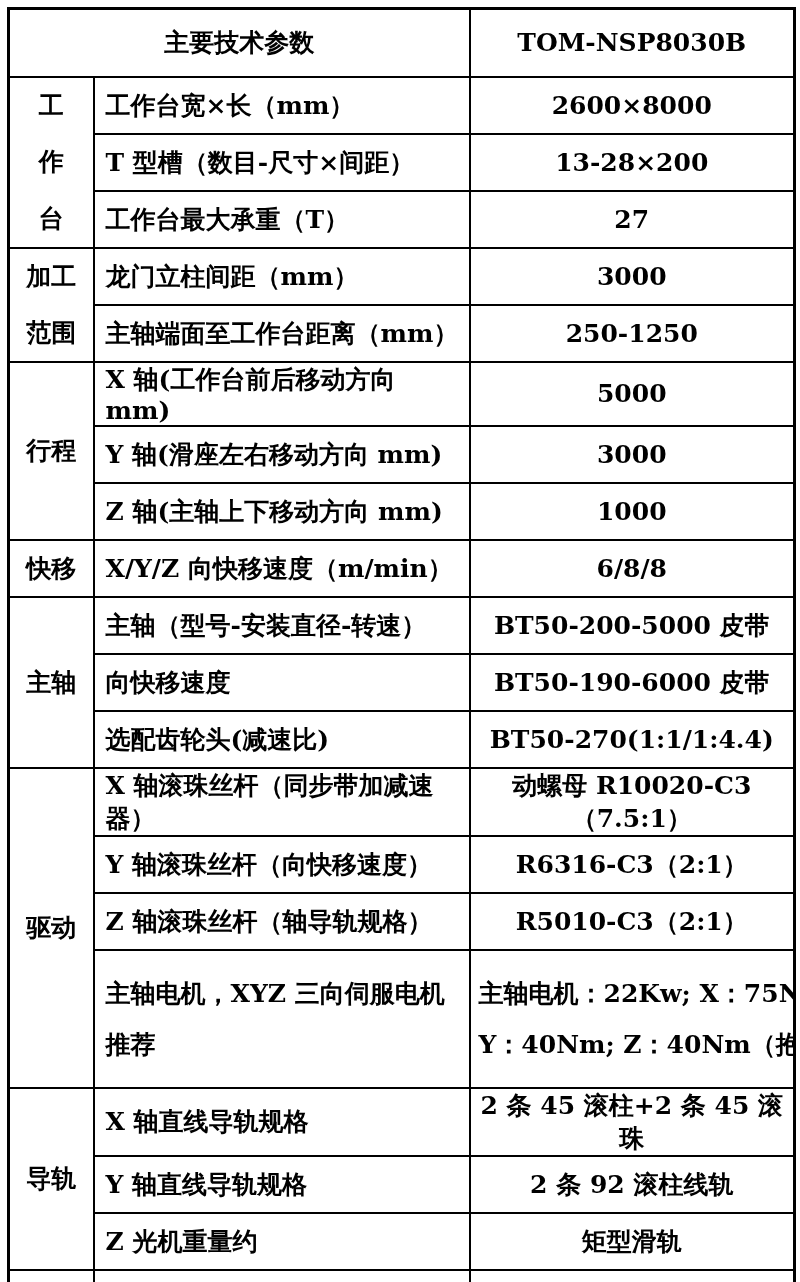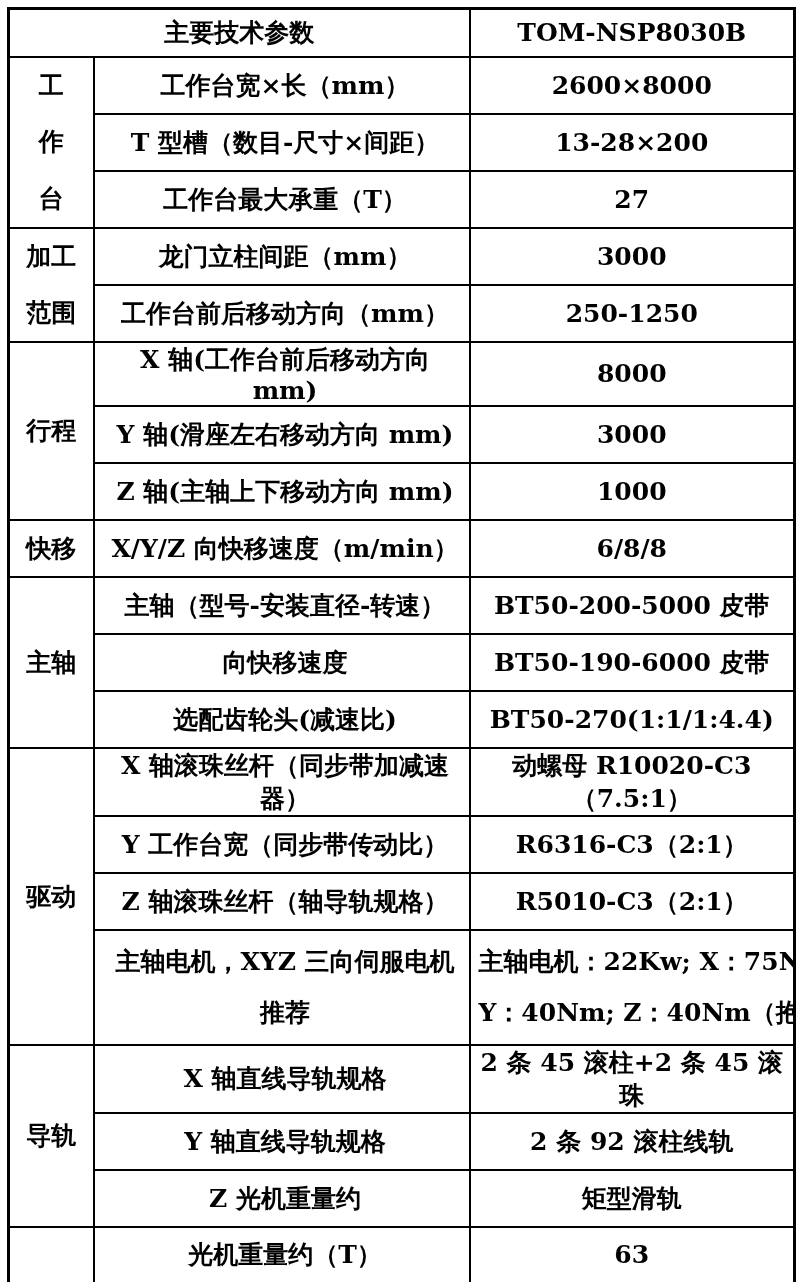--- a/index.html
+++ b/index.html
@@ -22,24 +22,24 @@
   col.col-group { width: 85px; }
   col.col-label { width: 376px; }
   col.col-value { width: 325px; }
   td {
     border: 2px solid #000;
     vertical-align: middle;
     overflow: hidden;
     padding: 0;
   }
   tr { height: 57px; }
-  tr.r-head { height: 48px; }
-  tr.r-motor { height: 115px; }
+  tr.r-head { height: 68px; }
+  tr.r-motor { height: 138px; }
   .c-head { text-align: center; }
-  .c-label { text-align: center; padding-left: 11px; padding-right: 4px; }
+  .c-label { text-align: left; padding-left: 11px; padding-right: 4px; }
   .c-value { text-align: center; padding-left: 2px; padding-right: 2px; }
   .c-group { text-align: center; position: relative; }
   .stack {
     position: absolute; inset: 0;
     display: flex; flex-direction: column;
     justify-content: space-around; align-items: center;
   }
   tr.r-motor .c-label { line-height: 51px; }
   .c-value-lines {
     text-align: left; padding-left: 8px; padding-right: 2px;
@@ -87,28 +87,28 @@
         <td rowspan="2" class="c-group">
           <div class="stack">
             <span>加工</span>
             <span>范围</span>
           </div>
         </td>
         <td class="c-label">龙门立柱间距（mm）</td>
         <td class="c-value">3000</td>
       </tr>
       <tr>
-        <td class="c-label">工作台前后移动方向（mm）</td>
+        <td class="c-label">主轴端面至工作台距离（mm）</td>
         <td class="c-value">250-1250</td>
       </tr>
 
       <tr>
         <td rowspan="3" class="c-group">行程</td>
         <td class="c-label">X 轴(工作台前后移动方向 mm)</td>
-        <td class="c-value">8000</td>
+        <td class="c-value">5000</td>
       </tr>
       <tr>
         <td class="c-label">Y 轴(滑座左右移动方向 mm)</td>
         <td class="c-value">3000</td>
       </tr>
       <tr>
         <td class="c-label">Z 轴(主轴上下移动方向 mm)</td>
         <td class="c-value">1000</td>
       </tr>
 
@@ -131,21 +131,21 @@
         <td class="c-label">选配齿轮头(减速比)</td>
         <td class="c-value">BT50-270(1:1/1:4.4)</td>
       </tr>
 
       <tr>
         <td rowspan="4" class="c-group">驱动</td>
         <td class="c-label">X 轴滚珠丝杆（同步带加减速器）</td>
         <td class="c-value">动螺母 R10020-C3（7.5:1）</td>
       </tr>
       <tr>
-        <td class="c-label">Y 工作台宽（同步带传动比）</td>
+        <td class="c-label">Y 轴滚珠丝杆（向快移速度）</td>
         <td class="c-value">R6316-C3（2:1）</td>
       </tr>
       <tr>
         <td class="c-label">Z 轴滚珠丝杆（轴导轨规格）</td>
         <td class="c-value">R5010-C3（2:1）</td>
       </tr>
       <tr class="r-motor">
         <td class="c-label">主轴电机，XYZ 三向伺服电机推荐</td>
         <td class="c-value-lines">
           <div>主轴电机：22Kw; X：75Nm;</div>

